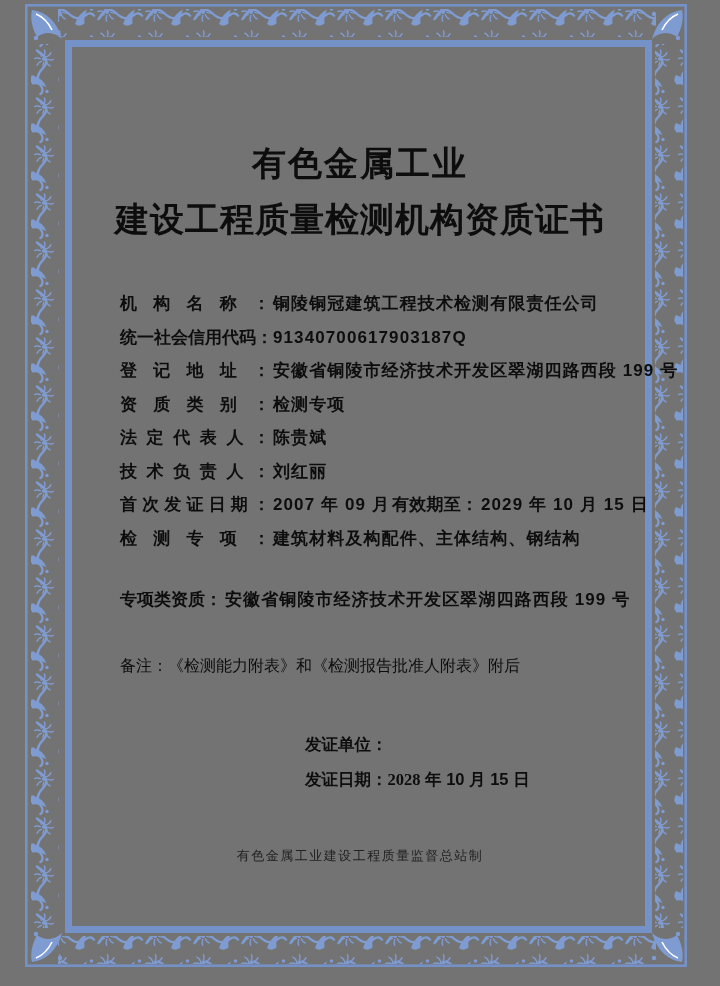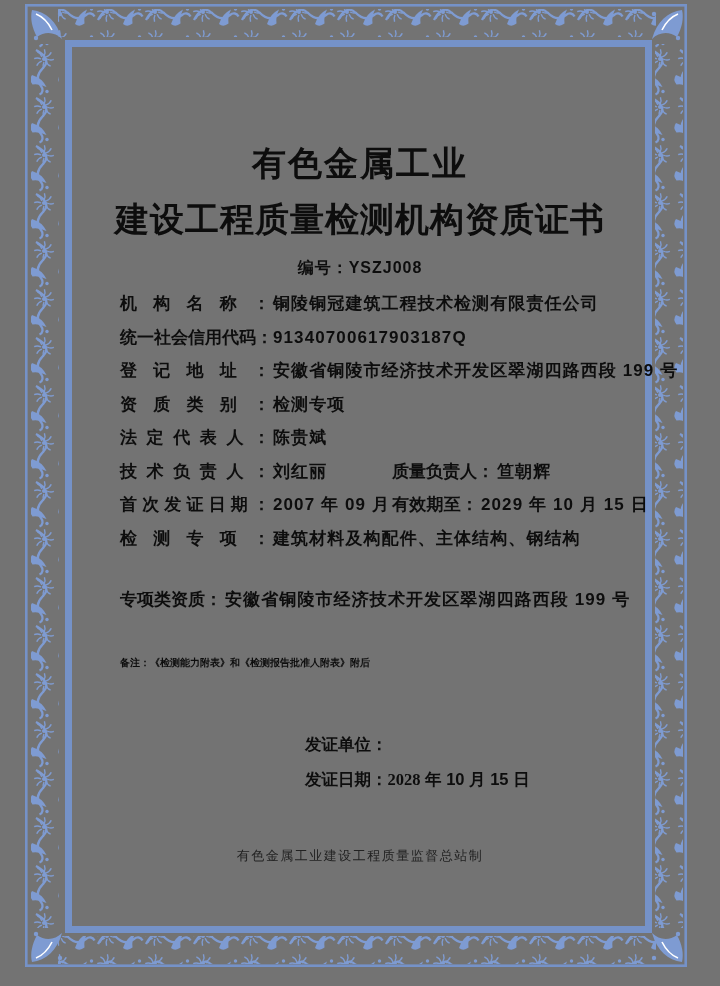--- a/index.html
+++ b/index.html
@@ -13,21 +13,21 @@
   .title1{top:141px;font-size:34px;font-weight:700;letter-spacing:2px;}
   .title2{top:197px;font-size:34px;font-weight:700;letter-spacing:1px;}
   .serial{top:258px;font-size:16px;font-weight:700;letter-spacing:1px;}
   .fields{position:absolute;left:120px;top:287px;right:70px;font-size:17px;font-weight:700;}
   .row{position:relative;height:33.5px;line-height:33.5px;white-space:nowrap;}
   .lbl{display:inline-block;width:150px;text-align:justify;text-align-last:justify;vertical-align:top;}
   .val{letter-spacing:1.1px;margin-left:3px;}
   .part2{position:absolute;left:272px;top:0;}
   .lbl-j2{display:inline-block;width:86px;text-align:justify;text-align-last:justify;vertical-align:top;}
   .site-row{position:absolute;left:120px;top:588px;font-size:17px;font-weight:700;white-space:nowrap;}
-  .note-row{position:absolute;left:120px;top:656px;font-size:10px;font-weight:700;white-space:nowrap;}
+  .note-row{position:absolute;left:120px;top:656px;font-size:16px;font-weight:400;white-space:nowrap;}
   .issue-unit{position:absolute;left:305px;top:734px;font-size:16.5px;font-weight:700;}
   .issue-date{position:absolute;left:305px;top:769px;font-size:16.5px;font-weight:700;}
   .serif{font-family:"Liberation Serif",serif;font-weight:600;}
   .footer-line{top:847px;font-size:13px;font-weight:400;letter-spacing:1.5px;
     font-family:"Liberation Serif",serif;color:#222;}
 </style>
 </head>
 <body>
 
 <div class="page">
@@ -79,21 +79,20 @@
     <use href="#corner" transform="translate(684,8) scale(-1,1)"></use>
     <use href="#corner" transform="translate(30,964) scale(1,-1)"></use>
     <use href="#corner" transform="translate(684,964) scale(-1,-1)"></use>
 
     <rect x="68.5" y="43.5" width="580" height="886" fill="none" stroke="#7592c8" stroke-width="7"></rect>
   </svg>
 
   <div class="abs center title1">有色金属工业</div>
   <div class="abs center title2">建设工程质量检测机构资质证书</div>
 
-  <div class="abs center serial"><span>编号：</span><span>YSZJ008</span></div>
 
   <div class="fields">
 
     <div class="row">
       <span class="lbl">机构名称：</span><span class="val">铜陵铜冠建筑工程技术检测有限责任公司</span>
     </div>
 
     <div class="row">
       <span class="lbl">统一社会信用代码：</span><span class="val">91340700617903187Q</span>
     </div>
@@ -105,21 +104,20 @@
     <div class="row">
       <span class="lbl">资质类别：</span><span class="val">检测专项</span>
     </div>
 
     <div class="row">
       <span class="lbl">法定代表人：</span><span class="val">陈贵斌</span>
     </div>
 
     <div class="row">
       <span class="lbl">技术负责人：</span><span class="val">刘红丽</span>
-      <span class="part2"><span>质量负责人：</span><span class="val">笪朝辉</span></span>
     </div>
 
     <div class="row">
       <span class="lbl">首次发证日期：</span><span class="val">2007 年 09 月</span>
       <span class="part2"><span class="lbl-j2">有效期至：</span><span class="val">2029 年 10 月 15 日</span></span>
     </div>
 
     <div class="row">
       <span class="lbl">检测专项：</span><span class="val">建筑材料及构配件、主体结构、钢结构</span>
     </div>

